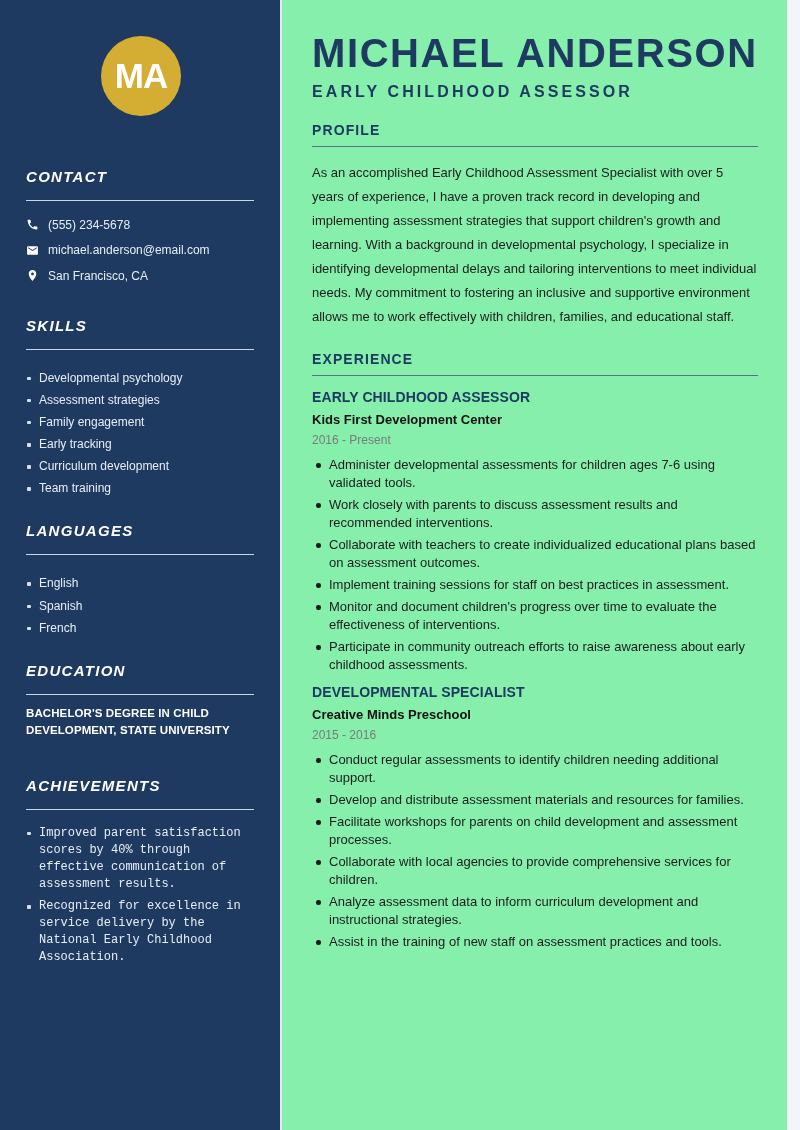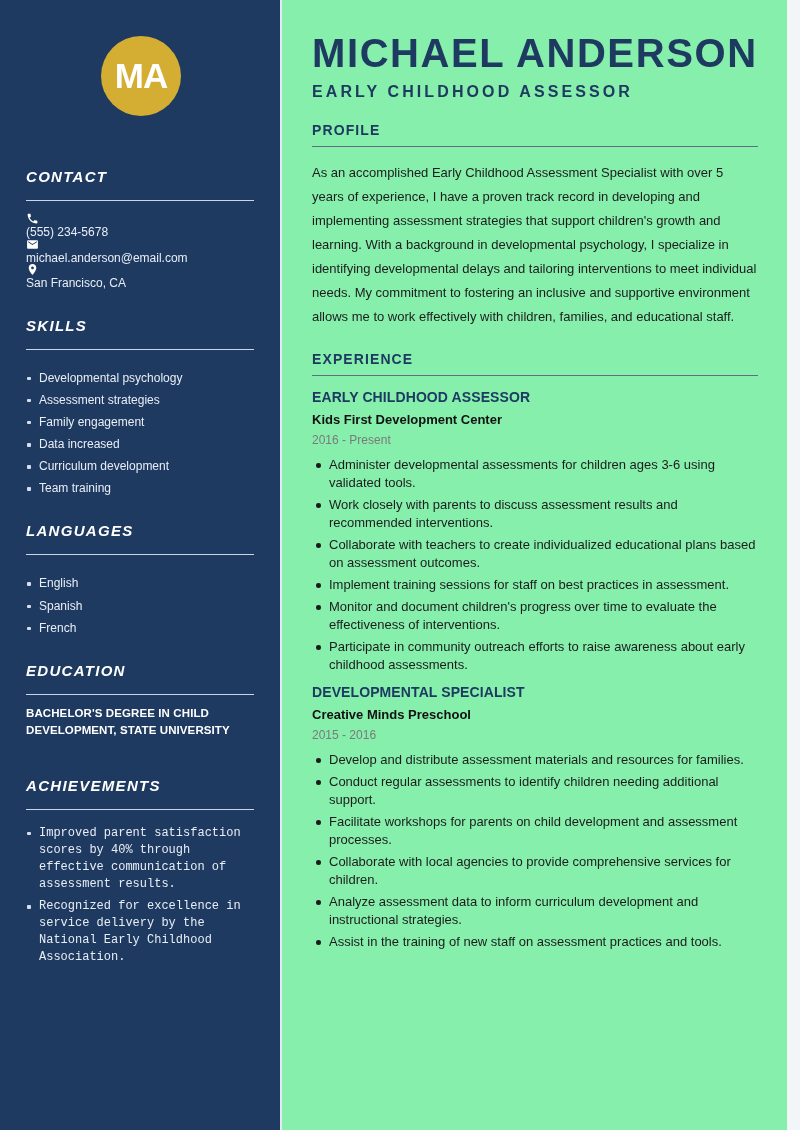--- a/index.html
+++ b/index.html
@@ -37,24 +37,23 @@
     .side-title {
       font-size: 15px; font-weight: 700; letter-spacing: 1.3px;
       color: #ffffff;
       padding-bottom: 15px;
       border-bottom: 1.5px solid #c9d6e6;
       font-style: italic;
     }
     .contact-section { margin-top: 52px; }
     .contact-list { list-style: none; margin-top: 11px; }
     .contact-list li {
-      display: flex; align-items: flex-start;
+      display: flex; align-items: center;
       font-size: 12px; color: #e8eef6;
       height: 25.5px;
-      flex-direction: column;
     }
     .contact-list .ico {
       width: 13px; height: 13px; margin-right: 9px; display: inline-flex;
       align-items: center; justify-content: center;
     }
     .contact-list svg { width: 13px; height: 13px; fill: #ffffff; }
     .skills-section { margin-top: 28px; }
     .bullets { list-style: none; margin-top: 20px; }
     .bullets li {
       position: relative; padding-left: 13px;
@@ -160,21 +159,21 @@
         </li>
       </ul>
     </section>
 
     <section class="side-section skills-section">
       <h3 class="side-title">SKILLS</h3>
       <ul class="bullets">
         <li>Developmental psychology</li>
         <li>Assessment strategies</li>
         <li>Family engagement</li>
-        <li>Data increased</li>
+        <li>Early tracking</li>
         <li>Curriculum development</li>
         <li>Team training</li>
       </ul>
     </section>
 
     <section class="side-section lang-section">
       <h3 class="side-title">LANGUAGES</h3>
       <ul class="bullets">
         <li>English</li>
         <li>Spanish</li>
@@ -206,36 +205,36 @@
     </section>
 
     <section class="exp-section">
       <h3 class="main-section-title">EXPERIENCE</h3>
 
       <div class="job">
         <div class="job-title">EARLY CHILDHOOD ASSESSOR</div>
         <div class="job-company">Kids First Development Center</div>
         <div class="job-dates">2016 - Present</div>
         <ul class="job-bullets">
-          <li>Administer developmental assessments for children ages 3-6 using validated tools.</li>
+          <li>Administer developmental assessments for children ages 7-6 using validated tools.</li>
           <li>Work closely with parents to discuss assessment results and recommended interventions.</li>
           <li>Collaborate with teachers to create individualized educational plans based on assessment outcomes.</li>
           <li>Implement training sessions for staff on best practices in assessment.</li>
           <li>Monitor and document children's progress over time to evaluate the effectiveness of interventions.</li>
           <li>Participate in community outreach efforts to raise awareness about early childhood assessments.</li>
         </ul>
       </div>
 
       <div class="job">
         <div class="job-title">DEVELOPMENTAL SPECIALIST</div>
         <div class="job-company">Creative Minds Preschool</div>
         <div class="job-dates">2015 - 2016</div>
         <ul class="job-bullets">
+          <li>Conduct regular assessments to identify children needing additional support.</li>
           <li>Develop and distribute assessment materials and resources for families.</li>
-          <li>Conduct regular assessments to identify children needing additional support.</li>
           <li>Facilitate workshops for parents on child development and assessment processes.</li>
           <li>Collaborate with local agencies to provide comprehensive services for children.</li>
           <li>Analyze assessment data to inform curriculum development and instructional strategies.</li>
           <li>Assist in the training of new staff on assessment practices and tools.</li>
         </ul>
       </div>
     </section>
   </main>
 
 </div>

